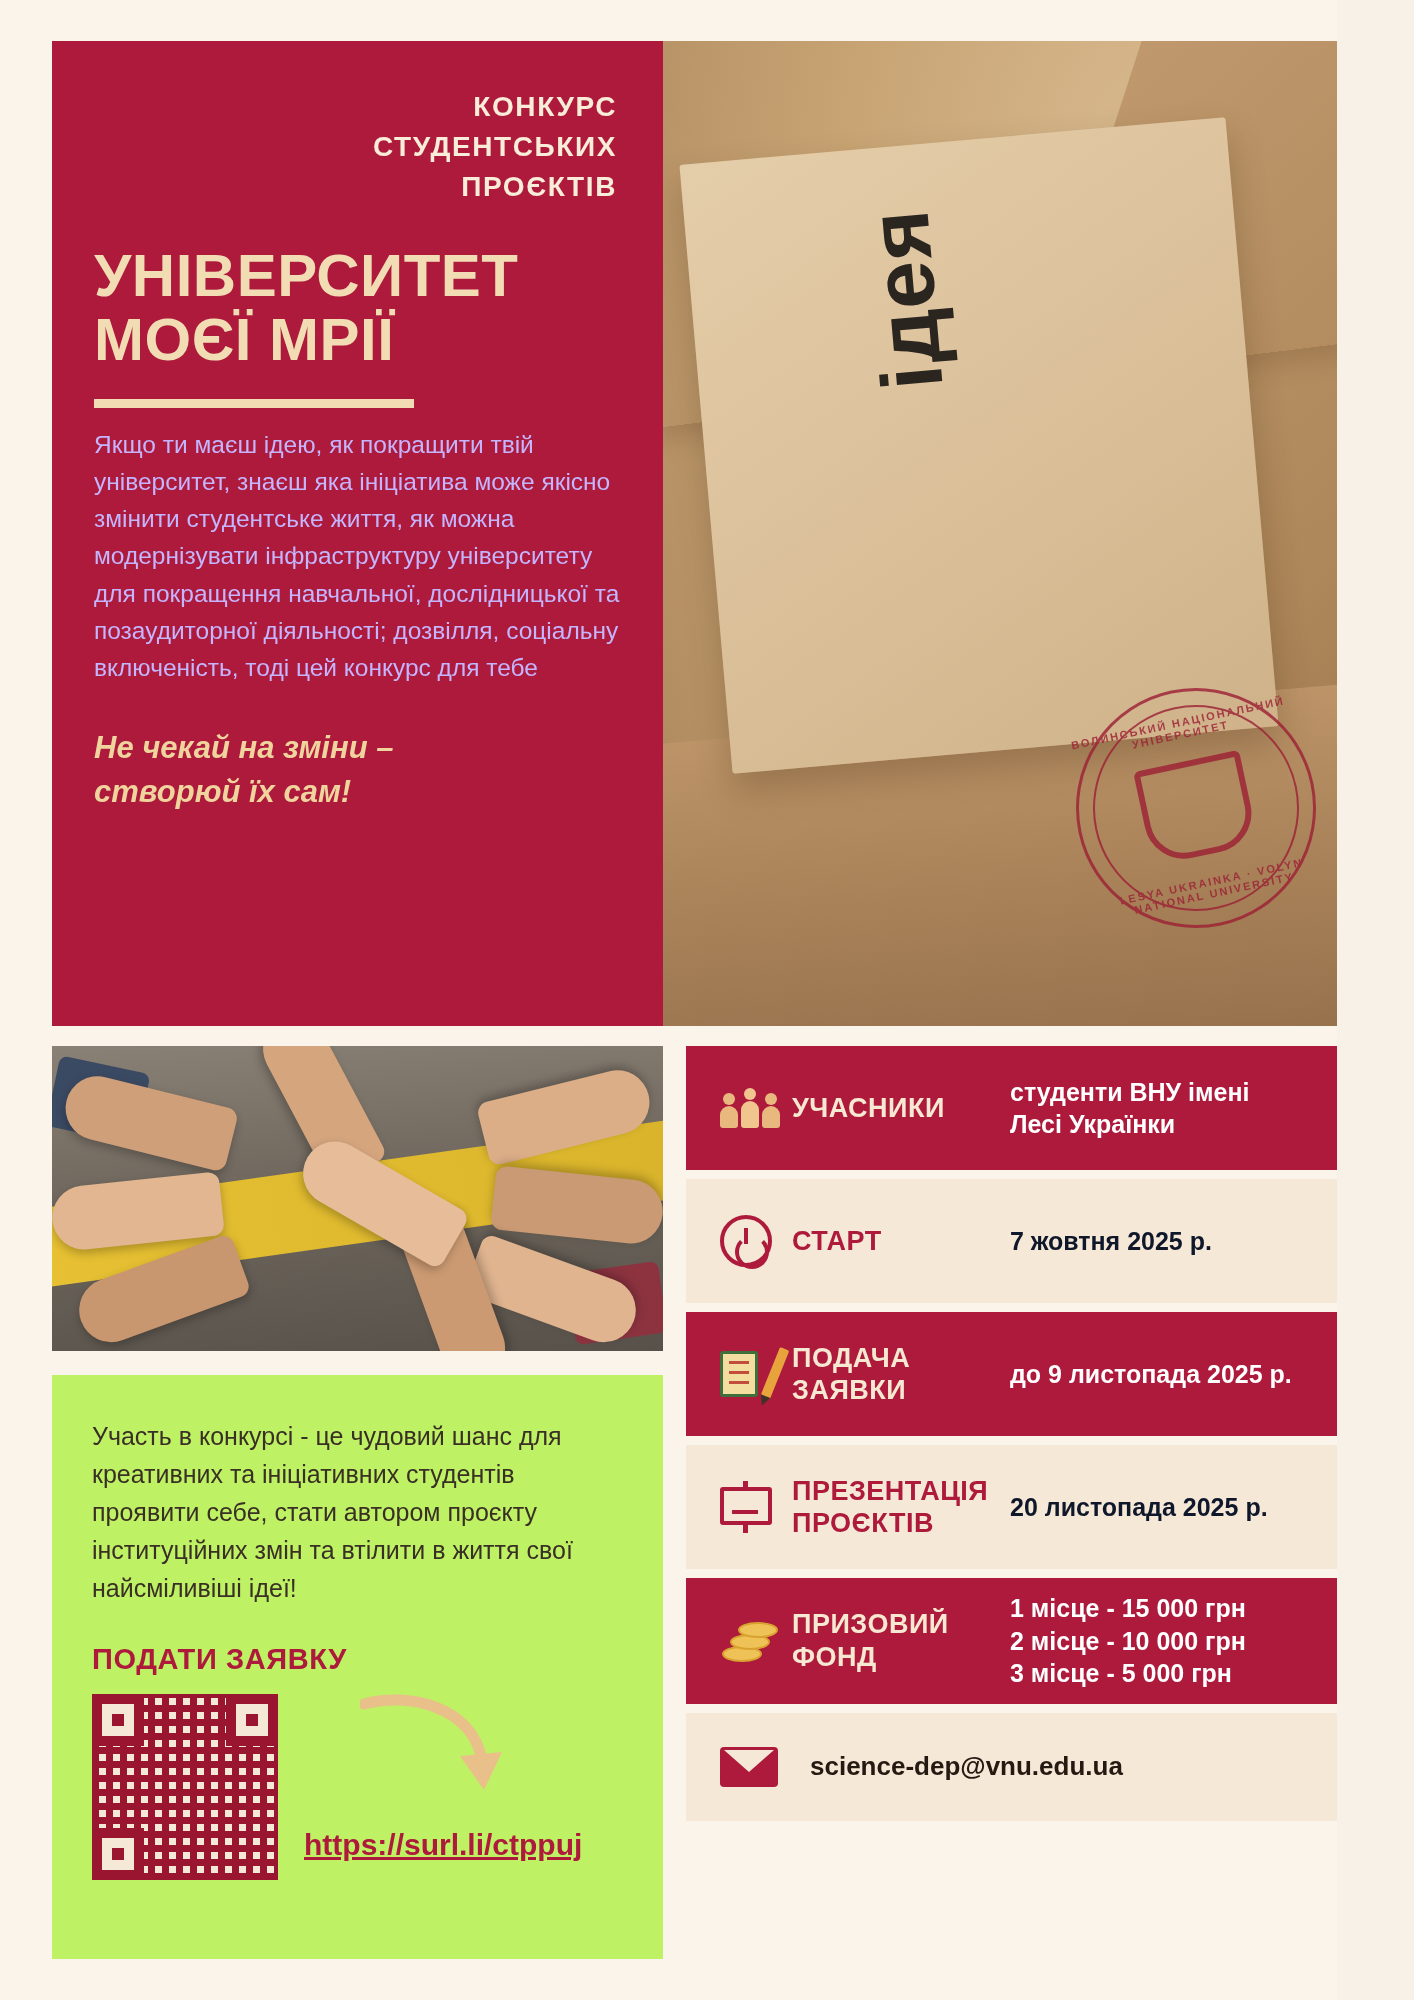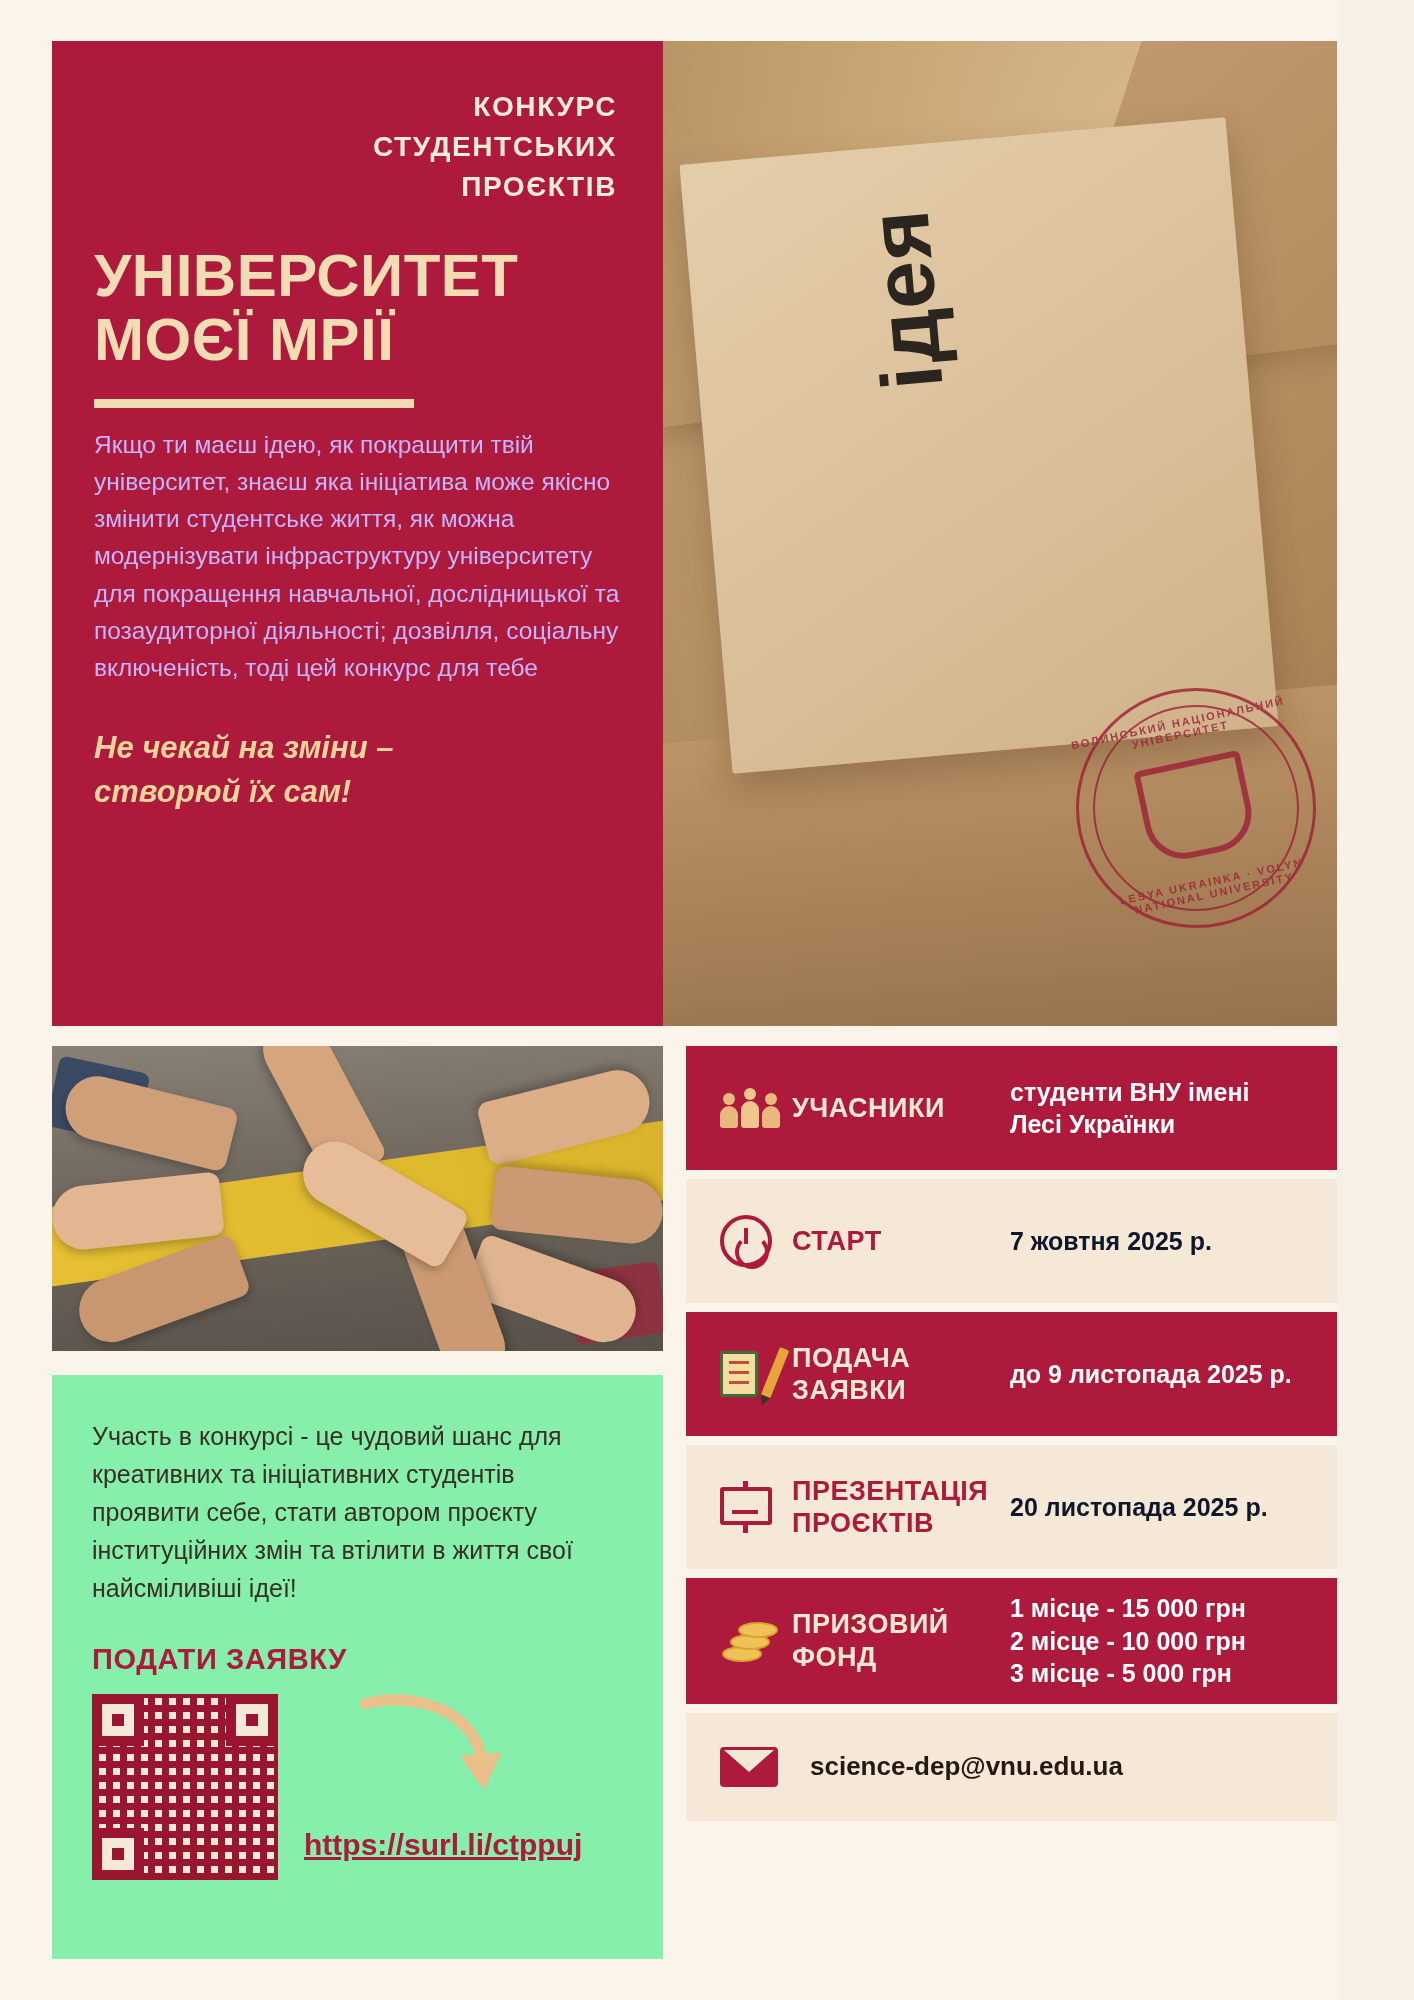--- a/index.html
+++ b/index.html
@@ -355,21 +355,21 @@
   .mail-value {
     font-weight: bold; font-size: 26px; color: #241a12;
     margin-left: 18px;
   }
 
   
   .left-card {
     position: absolute;
     left: 52px; top: 1375px;
     width: 611px; height: 584px;
-    background: #86efac;
+    background: #bef264;
     padding: 42px 40px 0 40px;
   }
   .left-text {
     font-size: 25px;
     line-height: 1.52;
     color: #3a2f25;
     margin: 0;
   }
   .apply-title {
     margin-top: 36px;

